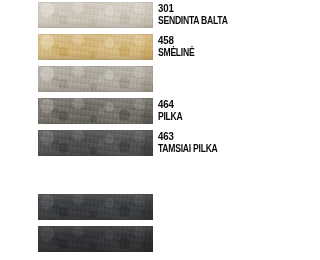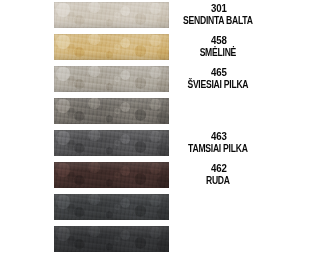--- a/index.html
+++ b/index.html
@@ -16,24 +16,23 @@
     position: relative;
   }
   #chart {
     position: relative;
     width: 260px;
     height: 260px;
     background: #ffffff;
   }
   .swatch-row {
     position: absolute;
-    left: 16px;
+    left: 0;
     width: 260px;
     height: 32px;
-    text-align: center;
   }
   .swatch {
     position: absolute;
     left: 38px;
     top: 2px;
     width: 115px;
     height: 26px;
     background-color: #cccccc;
     background-repeat: repeat;
     box-shadow: 0 0 0 0.5px rgba(0,0,0,0.10) inset;
@@ -128,52 +127,41 @@
         <div class="code">458</div>
         <div class="cname">SMĖLINĖ</div>
       </div>
     </div>
     <div class="swatch-row" style="top: 64px;">
       <div class="swatch" style="background-color: rgb(170, 164, 153);">
         <div class="tex"></div>
         <div class="tex2"></div>
         <div class="shade"></div>
       </div>
-      <div class="labels">
-        <div class="code">465</div>
-        <div class="cname">ŠVIESIAI PILKA</div>
-      </div>
     </div>
     <div class="swatch-row" style="top: 96px;">
       <div class="swatch" style="background-color: rgb(110, 106, 100);">
         <div class="tex"></div>
         <div class="tex2"></div>
         <div class="shade"></div>
+      </div>
+      <div class="labels">
+        <div class="code">464</div>
+        <div class="cname">PILKA</div>
       </div>
     </div>
     <div class="swatch-row" style="top: 128px;">
       <div class="swatch" style="background-color: rgb(77, 77, 79);">
         <div class="tex"></div>
         <div class="tex2"></div>
         <div class="shade"></div>
       </div>
       <div class="labels">
         <div class="code">463</div>
         <div class="cname">TAMSIAI PILKA</div>
-      </div>
-    </div>
-    <div class="swatch-row" style="top: 160px;">
-      <div class="swatch" style="background-color: rgb(62, 43, 40);">
-        <div class="tex"></div>
-        <div class="tex2"></div>
-        <div class="shade"></div>
-      </div>
-      <div class="labels">
-        <div class="code">462</div>
-        <div class="cname">RUDA</div>
       </div>
     </div>
     <div class="swatch-row" style="top: 192px;">
       <div class="swatch" style="background-color: rgb(57, 59, 61);">
         <div class="tex"></div>
         <div class="tex2"></div>
         <div class="shade"></div>
       </div>
     </div>
     <div class="swatch-row" style="top: 224px;">

